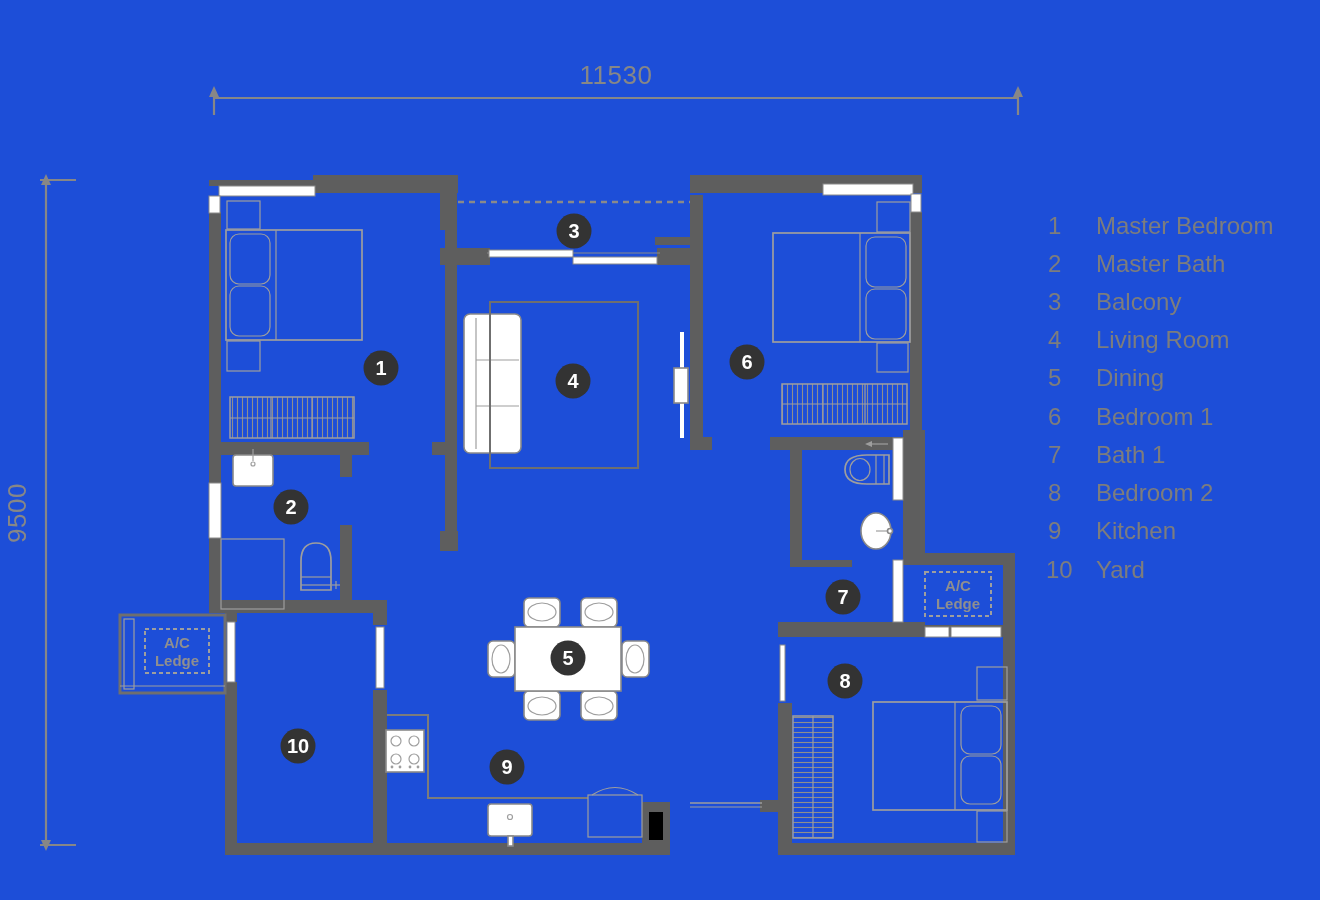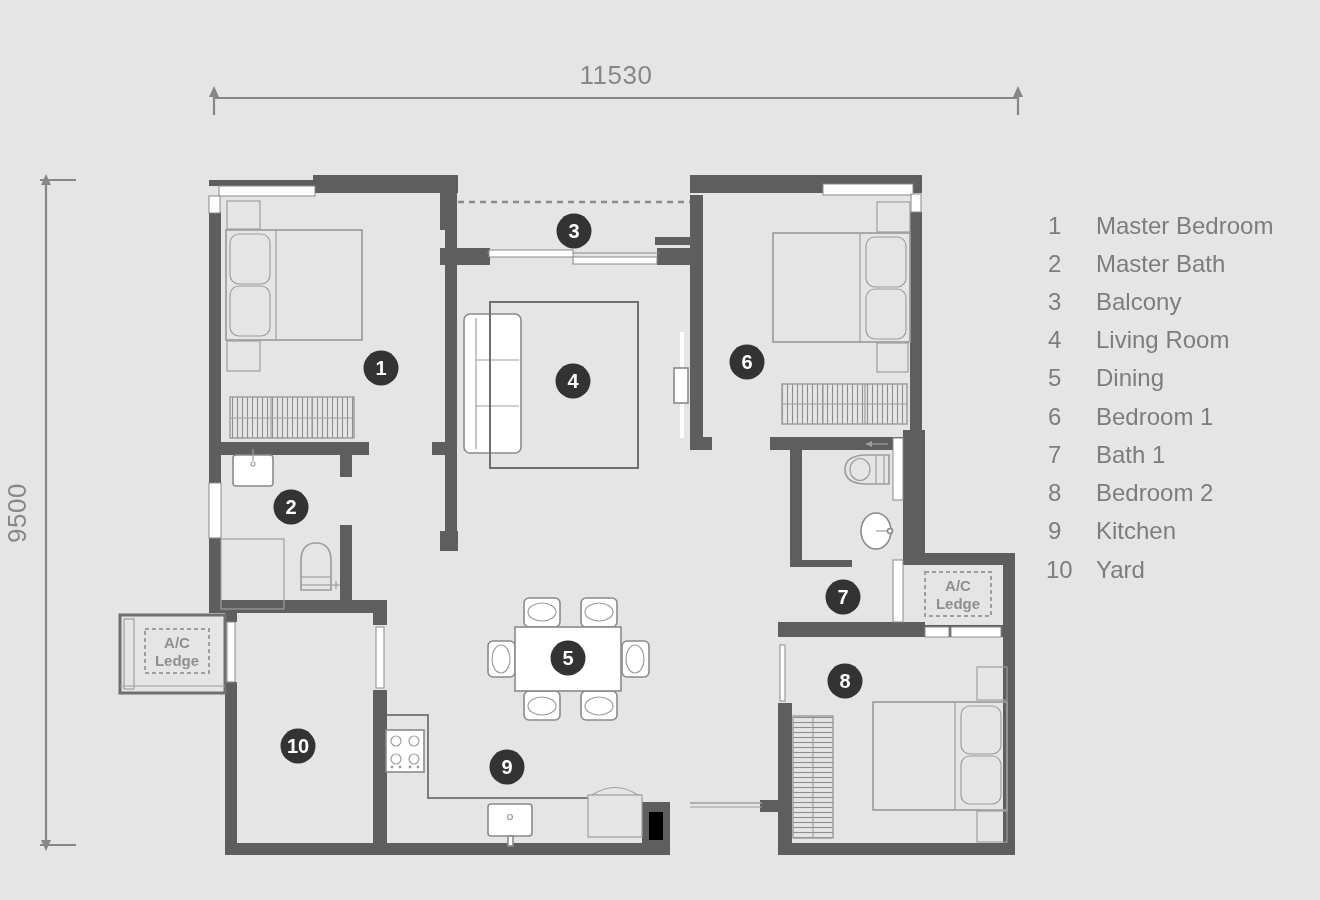--- a/index.html
+++ b/index.html
@@ -1,16 +1,16 @@
 <!DOCTYPE html>
 <html><head>
 <meta charset="utf-8">
 <style>
   html,body{margin:0;padding:0;background:#000;}
-  .stage{position:relative;width:1320px;height:900px;background:#e5e5e5;overflow:hidden;
+  .stage{position:relative;width:1320px;height:900px;background:#1d4ed8;overflow:hidden;
          font-family:"Liberation Sans", sans-serif;}
   svg{position:absolute;inset:0;display:block;}
   .wall{fill:#5e5e5e;}
   .win{fill:#ffffff;stroke:#8a8a8a;stroke-width:1;}
   .furn{fill:none;stroke:#9e9e9e;stroke-width:1.7;}
   .furnthin{fill:none;stroke:#9e9e9e;stroke-width:1.2;}
   .furnw{fill:#ffffff;stroke:#8a8a8a;stroke-width:1.6;}
   .counter{fill:none;stroke:#7c7c7c;stroke-width:2;}
   .rug{fill:none;stroke:#6f6f6f;stroke-width:2;}
   .dash-edge{stroke:#8a8a8a;stroke-width:2.5;stroke-dasharray:6 5;fill:none;}

